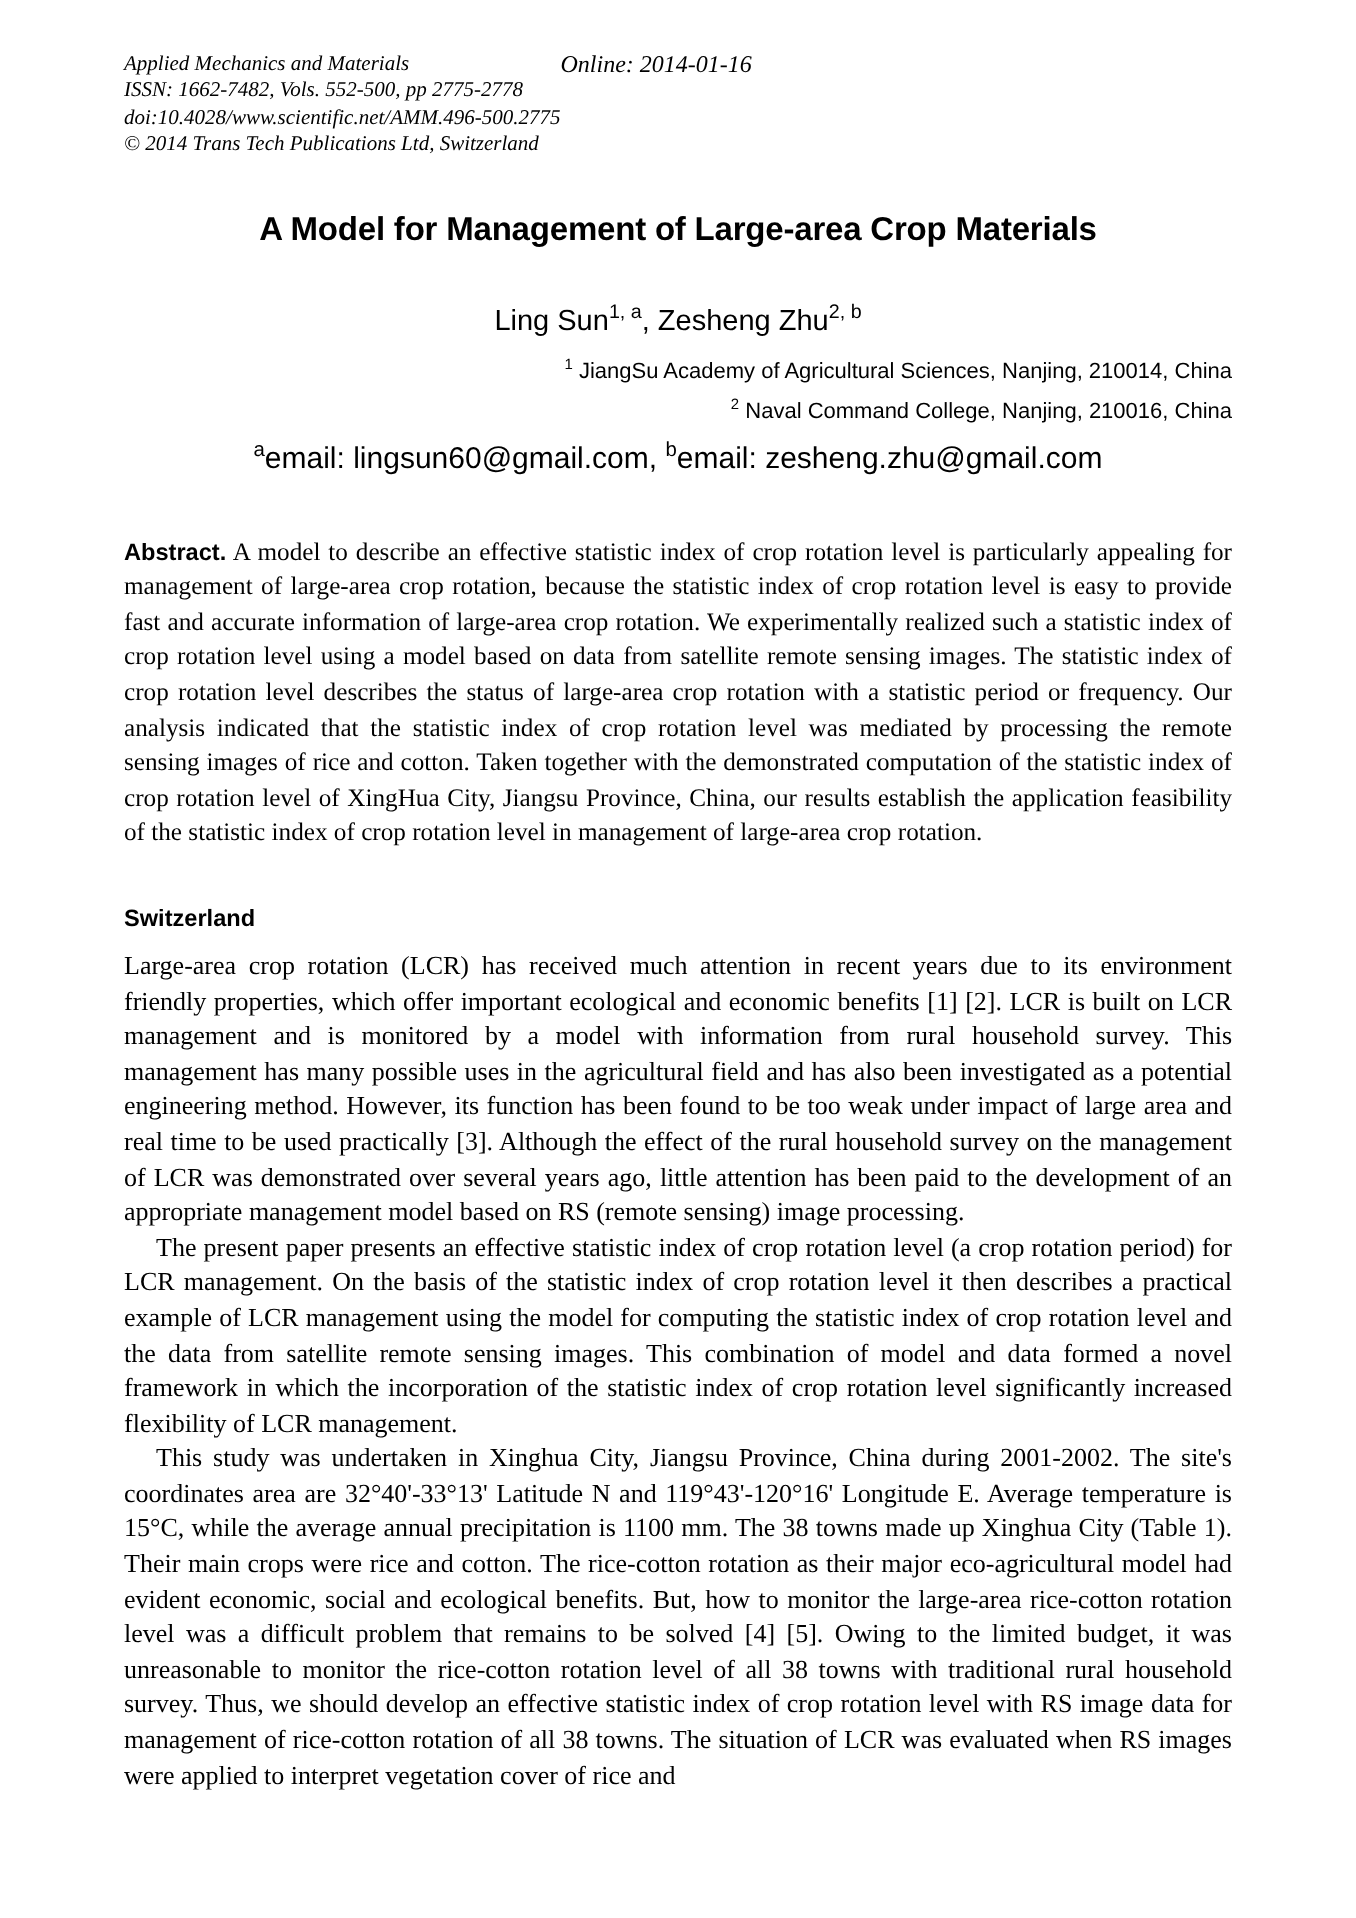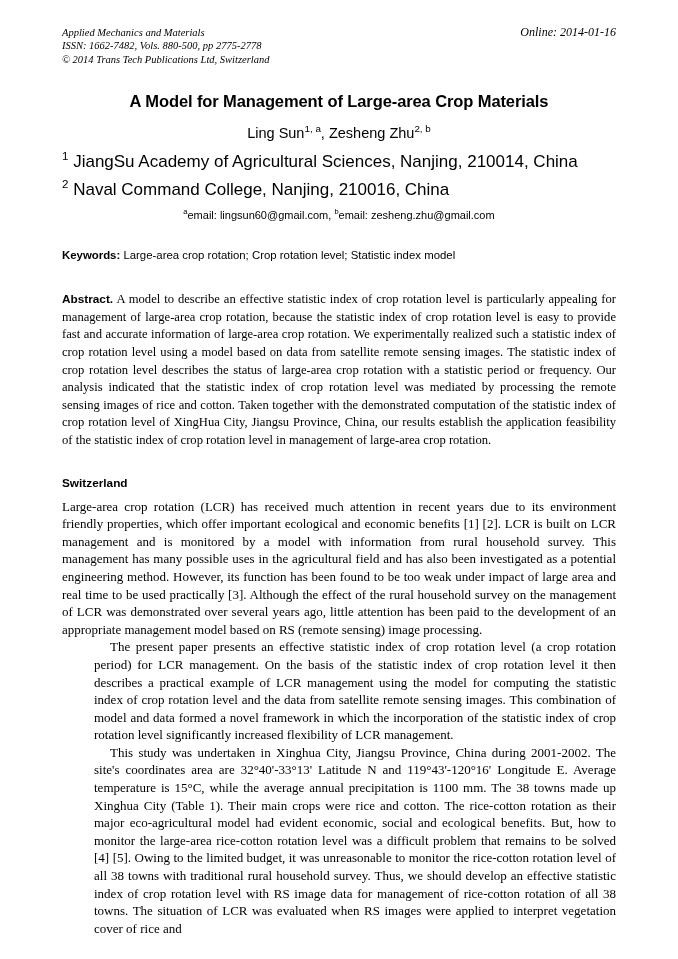--- a/index.html
+++ b/index.html
@@ -18,21 +18,20 @@
     position: relative;
     width: 678px;
     height: 959px;
     box-sizing: border-box;
     padding: 26px 62px 0 62px;
   }
 
   
   .header {
     display: flex;
-    justify-content: space-between;
     align-items: flex-start;
     font-size: 10.5px;
     line-height: 13.4px;
   }
   .header-left {
     font-style: italic;
   }
   .header-left .line {
     white-space: nowrap;
   }
@@ -51,40 +50,40 @@
     font-size: 16.5px;
     margin-top: 26px;
     letter-spacing: -0.1px;
   }
 
   
   .authors {
     text-align: center;
     font-family: "Liberation Sans", sans-serif;
     font-size: 14.5px;
-    margin-top: 14px;
+    margin-top: 28px;
   }
   .authors sup, .affil sup, .emails sup {
     font-size: 0.68em;
     vertical-align: super;
     line-height: 0;
   }
   .affil {
-    text-align: left;
+    text-align: right;
     font-family: "Liberation Sans", sans-serif;
-    font-size: 17px;
+    font-size: 11px;
     margin-top: 11px;
   }
   .affil.second {
     margin-top: 8px;
   }
   .emails {
     text-align: center;
     font-family: "Liberation Sans", sans-serif;
-    font-size: 11px;
+    font-size: 15px;
     margin-top: 9px;
   }
 
   
   .keywords {
     font-family: "Liberation Sans", sans-serif;
     font-size: 11.4px;
     margin-top: 28px;
   }
   .keywords b {
@@ -113,32 +112,32 @@
   }
   p.body {
     font-size: 13px;
     line-height: 17.6px;
     text-align: justify;
     margin: 0;
   }
   p.body + p.body {
     text-indent: 16px;
     margin-top: 0;
-    margin-left: 32px;
   }
 </style>
 </head>
 <body>
 
 <div class="page">
 
   <div class="header">
     <div class="header-left">
       <div class="line">Applied Mechanics and Materials</div>
-      <div class="line">ISSN: 1662-7482, Vols. 880-500, pp 2775-2778</div>
+      <div class="line">ISSN: 1662-7482, Vols. 552-500, pp 2775-2778</div>
+      <div class="line">doi:10.4028/www.scientific.net/AMM.496-500.2775</div>
       <div class="line">© 2014 Trans Tech Publications Ltd, Switzerland</div>
     </div>
     <div class="header-right">Online: 2014-01-16</div>
   </div>
 
   <div class="title">A Model for Management of Large-area Crop Materials</div>
 
   <div class="authors">
     <span>Ling Sun</span><sup>1, a</sup><span>, </span><span>Zesheng Zhu</span><sup>2, b</sup>
   </div>
@@ -147,23 +146,20 @@
     <sup>1</sup><span> JiangSu Academy of Agricultural Sciences, Nanjing, 210014, China</span>
   </div>
   <div class="affil second">
     <sup>2</sup><span> Naval Command College, Nanjing, 210016, China</span>
   </div>
 
   <div class="emails">
     <sup>a</sup><span>email: lingsun60@gmail.com, </span><sup>b</sup><span>email: zesheng.zhu@gmail.com</span>
   </div>
 
-  <div class="keywords">
-    <b>Keywords:</b><span> Large-area crop rotation; Crop rotation level; Statistic index model</span>
-  </div>
 
   <div class="abstract">
     <span class="lead">Abstract.</span><span> A model to describe an effective statistic index of crop rotation level is particularly appealing for management of large-area crop rotation, because the statistic index of crop rotation level is easy to provide fast and accurate information of large-area crop rotation. We experimentally realized such a statistic index of crop rotation level using a model based on data from satellite remote sensing images. The statistic index of crop rotation level describes the status of large-area crop rotation with a statistic period or frequency. Our analysis indicated that the statistic index of crop rotation level was mediated by processing the remote sensing images of rice and cotton. Taken together with the demonstrated computation of the statistic index of crop rotation level of XingHua City, Jiangsu Province, China, our results establish the application feasibility of the statistic index of crop rotation level in management of large-area crop rotation.</span>
   </div>
 
   <h2 class="section">Switzerland</h2>
   <p class="body">Large-area crop rotation (LCR) has received much attention in recent years due to its environment friendly properties, which offer important ecological and economic benefits [1] [2]. LCR is built on LCR management and is monitored by a model with information from rural household survey. This management has many possible uses in the agricultural field and has also been investigated as a potential engineering method. However, its function has been found to be too weak under impact of large area and real time to be used practically [3]. Although the effect of the rural household survey on the management of LCR was demonstrated over several years ago, little attention has been paid to the development of an appropriate management model based on RS (remote sensing) image processing.</p>
   <p class="body">The present paper presents an effective statistic index of crop rotation level (a crop rotation period) for LCR management. On the basis of the statistic index of crop rotation level it then describes a practical example of LCR management using the model for computing the statistic index of crop rotation level and the data from satellite remote sensing images. This combination of model and data formed a novel framework in which the incorporation of the statistic index of crop rotation level significantly increased flexibility of LCR management.</p>
 
   <p class="body">This study was undertaken in Xinghua City, Jiangsu Province, China during 2001-2002. The site's coordinates area are 32°40'-33°13' Latitude N and 119°43'-120°16' Longitude E. Average temperature is 15°C, while the average annual precipitation is 1100 mm. The 38 towns made up Xinghua City (Table 1). Their main crops were rice and cotton. The rice-cotton rotation as their major eco-agricultural model had evident economic, social and ecological benefits. But, how to monitor the large-area rice-cotton rotation level was a difficult problem that remains to be solved [4] [5]. Owing to the limited budget, it was unreasonable to monitor the rice-cotton rotation level of all 38 towns with traditional rural household survey. Thus, we should develop an effective statistic index of crop rotation level with RS image data for management of rice-cotton rotation of all 38 towns. The situation of LCR was evaluated when RS images were applied to interpret vegetation cover of rice and</p>

